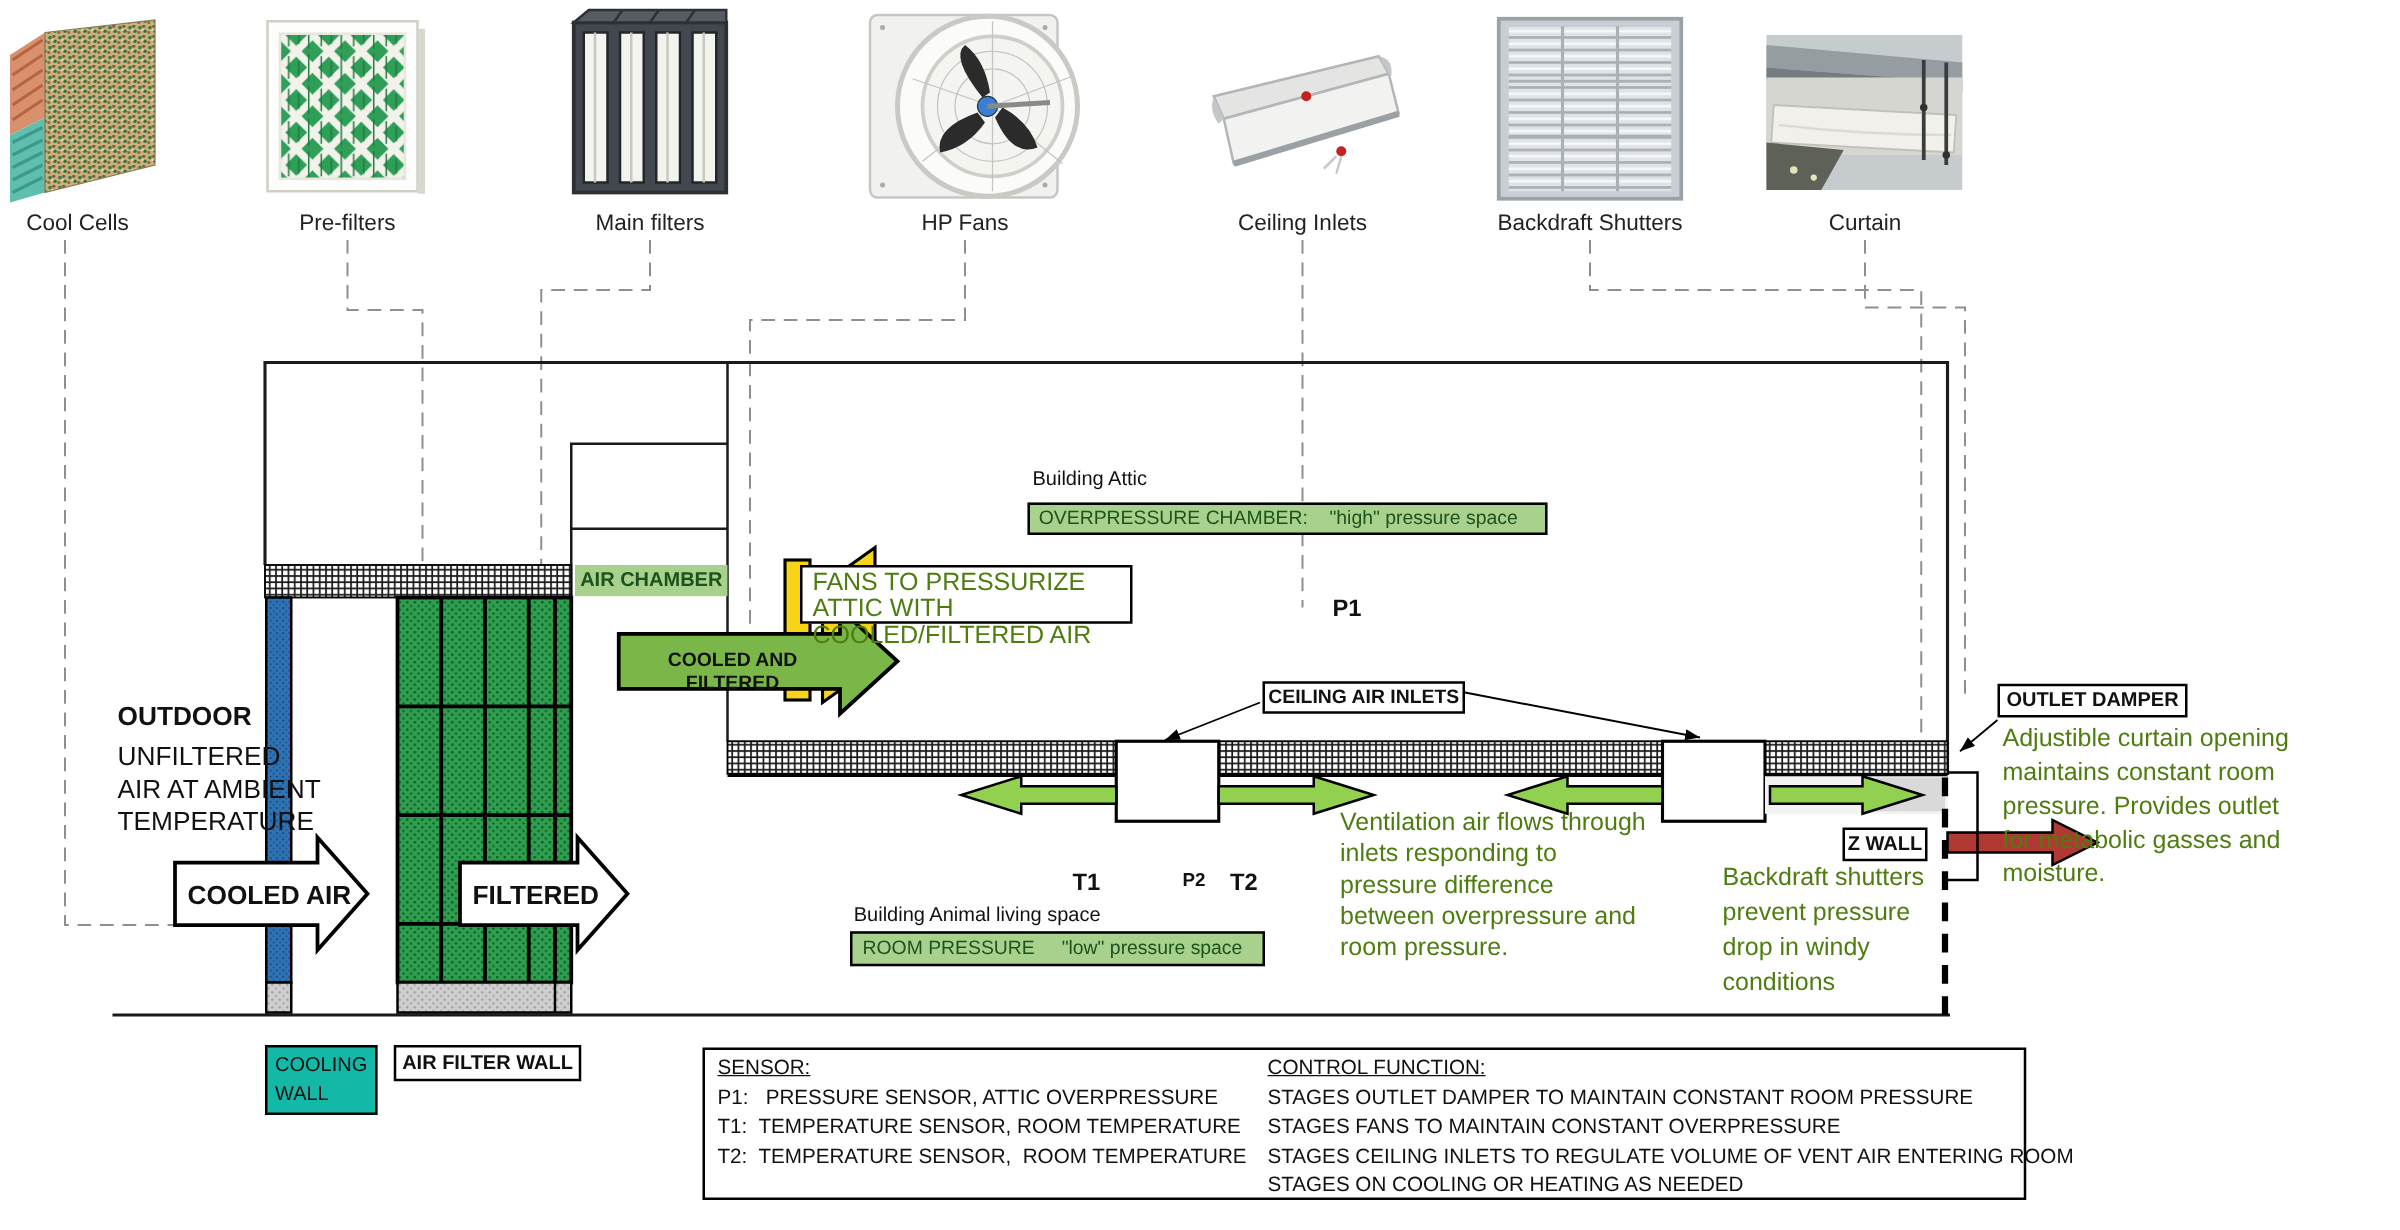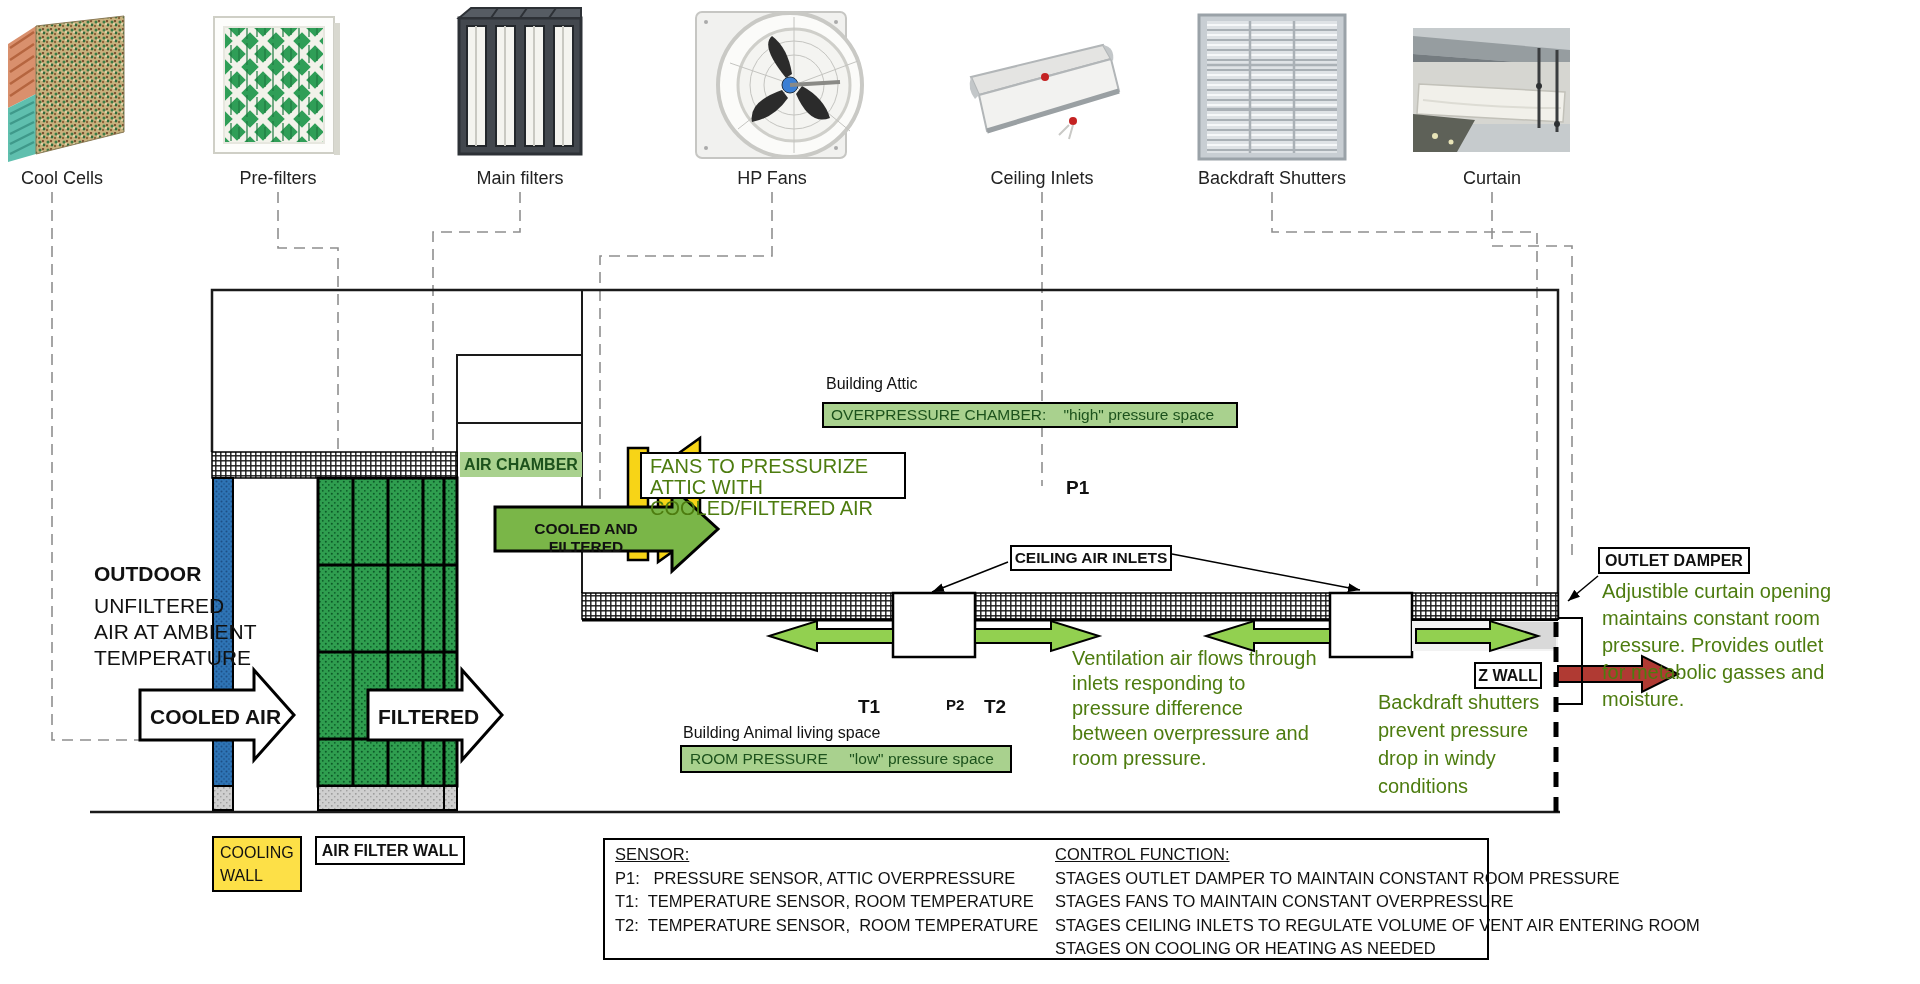--- a/index.html
+++ b/index.html
@@ -292,28 +292,28 @@
   <div class="abs greenbox pre" style="left:680px;top:745px;width:332px;height:28px;border:2px solid #000;font-size:15.5px;line-height:24px;padding-left:8px">ROOM PRESSURE     "low" pressure space</div>
 
   <div class="abs box center pre" style="left:1474px;top:662px;width:68px;height:27px;font-size:16px">Z WALL</div>
 
   <div class="abs cap" style="left:1378px;top:688px;width:168px;line-height:28px">Backdraft shutters prevent pressure drop in windy conditions</div>
 
   <div class="abs box center" style="left:1598px;top:547px;width:152px;height:27px;font-size:16px">OUTLET DAMPER</div>
 
   <div class="abs cap" style="left:1602px;top:578px;width:232px;line-height:27px">Adjustible curtain opening maintains constant room pressure. Provides outlet for metabolic gasses and moisture.</div>
 
-  <div class="abs" style="left:212px;top:836px;width:90px;height:56px;border:2.5px solid #000;background:#fde047;box-sizing:border-box;padding:3px 0 0 6px">
+  <div class="abs" style="left:212px;top:836px;width:90px;height:56px;border:2.5px solid #000;background:#14b8a6;box-sizing:border-box;padding:3px 0 0 6px">
     <div style="font-size:16px;line-height:23px">COOLING</div>
     <div style="font-size:16px;line-height:23px">WALL</div>
   </div>
 
   <div class="abs center" style="left:315px;top:836px;width:150px;height:29px;border:2.5px solid #000;background:#fff;box-sizing:border-box;font-size:16px">AIR FILTER WALL</div>
 
-  <div class="abs box" style="left:603px;top:838px;width:886px;height:122px">
+  <div class="abs box" style="left:562px;top:838px;width:1059px;height:122px">
     <div class="abs" style="left:10px;top:3px">
       <div class="sensorline u">SENSOR:</div>
       <div class="sensorline">P1:   PRESSURE SENSOR, ATTIC OVERPRESSURE</div>
       <div class="sensorline">T1:  TEMPERATURE SENSOR, ROOM TEMPERATURE</div>
       <div class="sensorline">T2:  TEMPERATURE SENSOR,  ROOM TEMPERATURE</div>
     </div>
     <div class="abs" style="left:450px;top:3px">
       <div class="sensorline u">CONTROL FUNCTION:</div>
       <div class="sensorline">STAGES OUTLET DAMPER TO MAINTAIN CONSTANT ROOM PRESSURE</div>
       <div class="sensorline">STAGES FANS TO MAINTAIN CONSTANT OVERPRESSURE</div>

